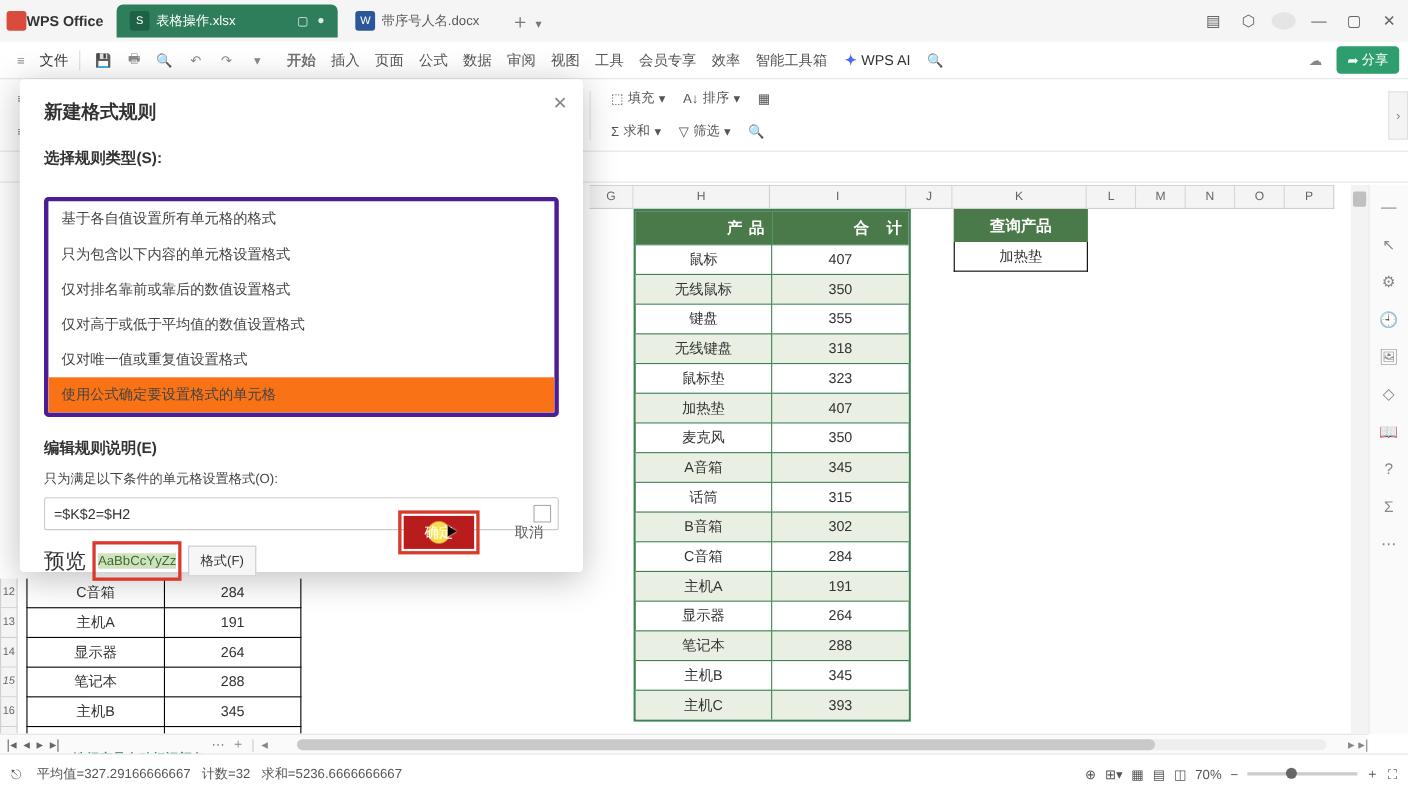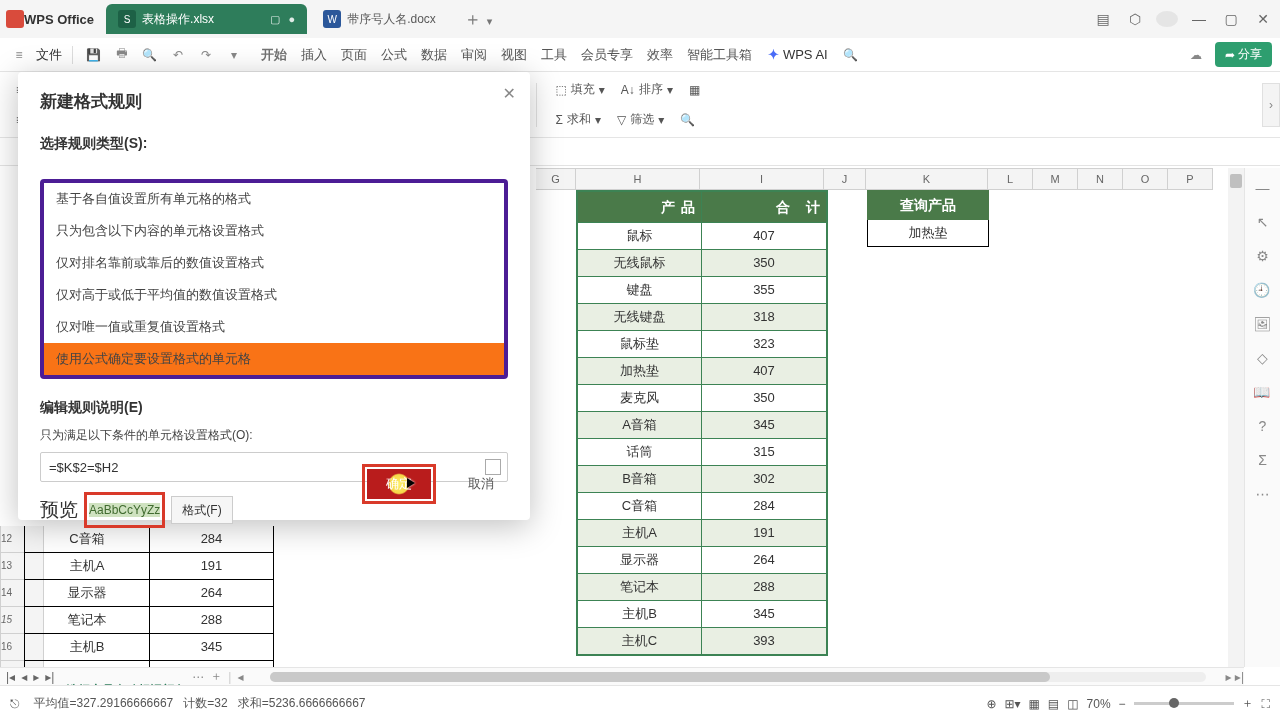--- a/index.html
+++ b/index.html
@@ -40,21 +40,21 @@
   .tb-expand {position:absolute; right:0; top:50%; transform:translateY(-50%); width:18px;height:44px; background:#f4f4f4; border:1px solid #e0e0e0; display:flex;align-items:center;justify-content:center; color:#888;}
 
   
   .fxbar { height:28px; border-bottom:1px solid #e3e3e3; }
 
   
   .grid-wrap { position:absolute; top:168px; left:0; right:36px; bottom:54px; overflow:hidden; }
   .colhdr { position:absolute; top:0; left:24px; right:0; height:22px; display:flex; }
   .colhdr .ch { border:1px solid #d0d0d0; border-left:none; background:#f4f4f4; text-align:center; font-size:11px; color:#666; line-height:20px; }
   .rowarea { position:absolute; top:22px; left:0; right:0; bottom:0; }
-  .rh { position:absolute; left:0; width:44px; height:27px; border:1px solid #d0d0d0; border-top:none; background:#f4f4f4; text-align:left; font-size:10px; color:#666; line-height:26px; }
+  .rh { position:absolute; left:0; width:16px; height:27px; border:1px solid #d0d0d0; border-top:none; background:#f4f4f4; text-align:center; font-size:10px; color:#666; line-height:26px; }
   .cells { position:absolute; left:24px; top:0; right:0; bottom:0; }
 
   
   .ltable { position:absolute; left:0; top:336px; }
   .ltable .lrow { display:flex; }
   .ltable .lcell { width:125px; height:27px; border:1px solid #000; border-top:none; text-align:center; line-height:26px; font-size:13px; }
   .ltable .lcell:first-child { border-right:none; }
 
   
   .rtable { position:absolute; left:552px; top:0; border:2px solid #3c8354; }

